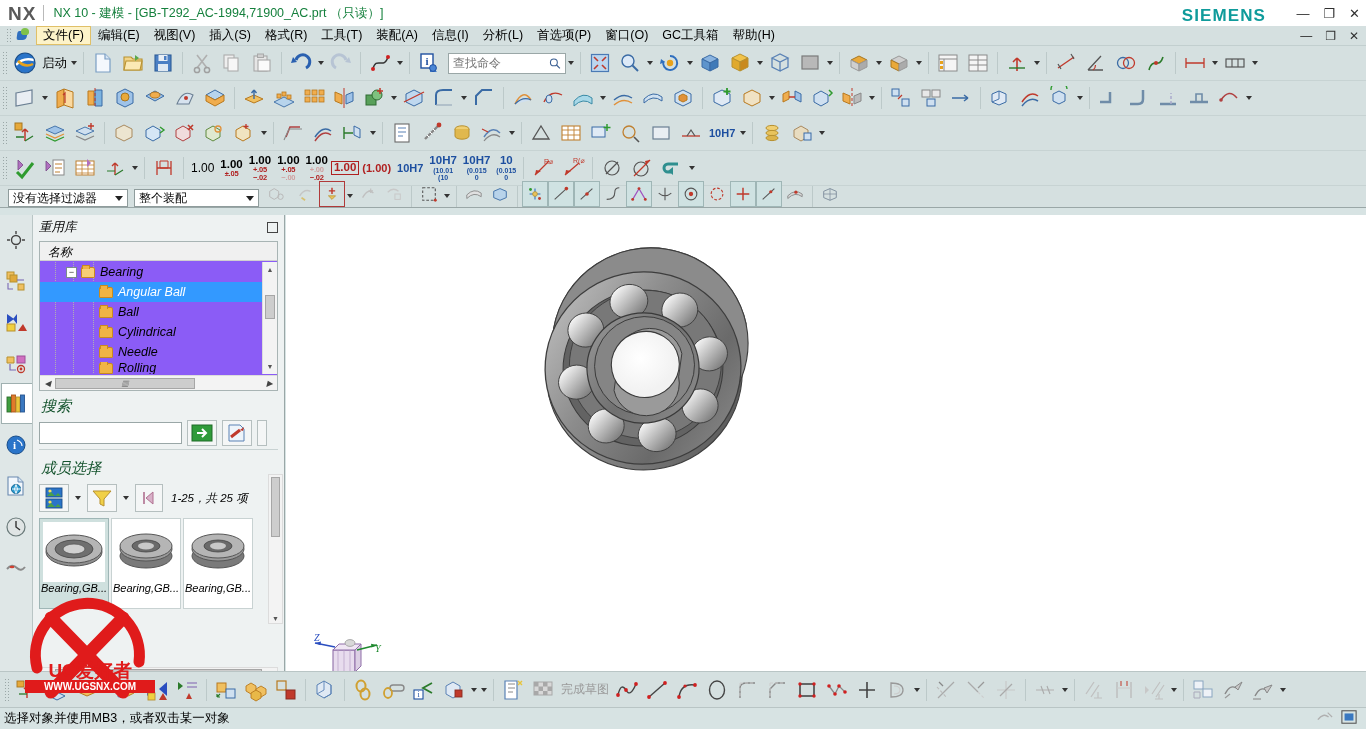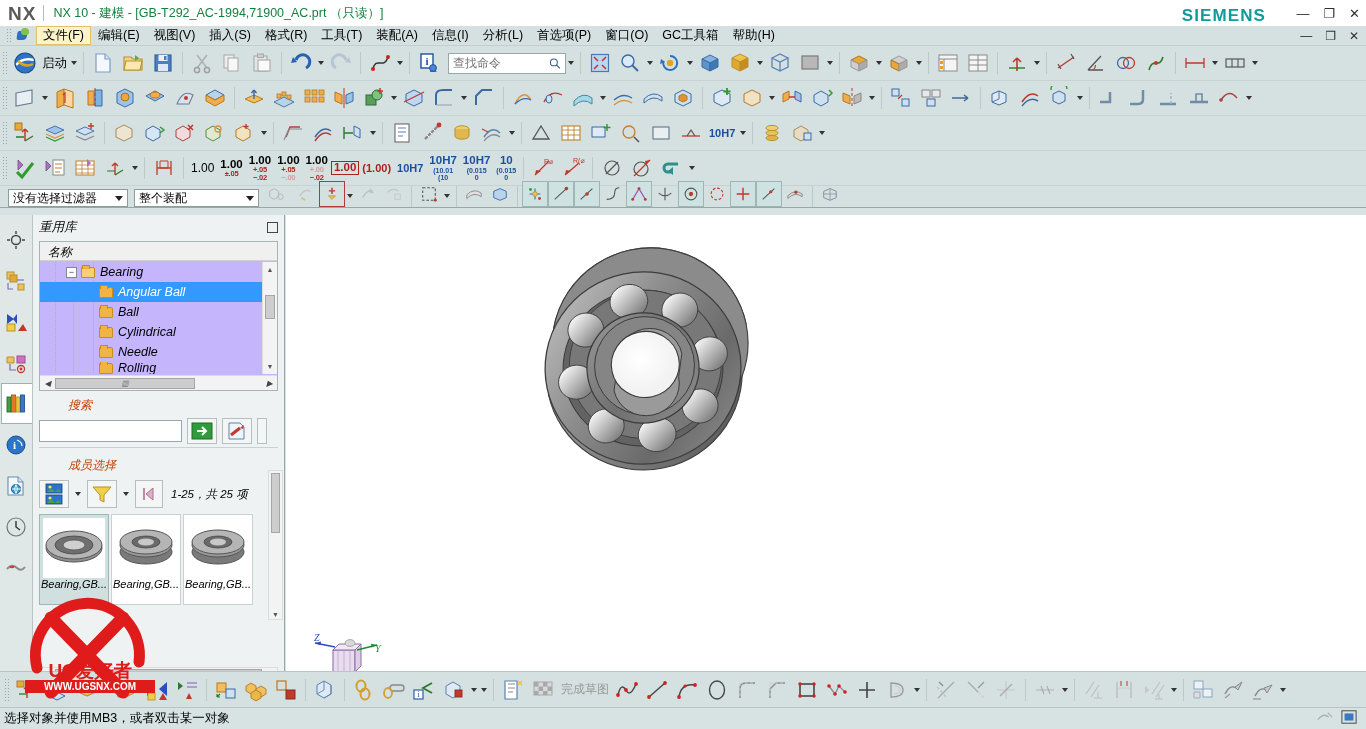--- a/index.html
+++ b/index.html
@@ -111,21 +111,21 @@
 
   
   .panel {
     position:absolute; left:33px; top:215px; width:252px; bottom:40px;
     background:#eef2f2; border-right:1px solid #9aa7a7;font-style:italic;
   }
   .panel-hd { height:24px; display:flex; align-items:center; padding:0 6px; }
   .panel-hd .t { font-size:12.5px; color:#000; }
   .panel-hd .pin { margin-left:auto; width:11px; height:11px; border:1.4px solid #444; }
 
-  .treebox { margin:2px 6px 0 6px; background:#c4b5fd; border:1px solid #a8b4b4; height:150px; position:relative; }
+  .treebox { margin:2px 6px 0 6px; background:#8b5cf6; border:1px solid #a8b4b4; height:150px; position:relative; }
   .tree-hdr { height:19px; background:#f0f0f0; border-bottom:1px solid #d0d0d0; font-size:12px; padding:2px 0 0 8px; color:#000;}
   .tree-rows { position:absolute; top:20px; left:0; right:0; bottom:16px; overflow:hidden; }
   .trow { height:20px; display:flex; align-items:center; font-size:12.5px; color:#000; position:relative; }
   .trow .ind { flex:none; }
   .fold {
     width:14px; height:11px; margin-right:5px; flex:none; position:relative;
     background:#f0b445; border:1px solid #c98a1e; border-radius:1px 2px 1px 1px;
   }
   .fold:before { content:""; position:absolute; left:0; top:-3px; width:6px; height:3px; background:#f0b445; border:1px solid #c98a1e; border-bottom:0; border-radius:1px 1px 0 0;}
   .fold.open { background:#f7cf76; }
@@ -133,21 +133,21 @@
   .trow.selected { background:#3399ff; color:#fff; }
   .dots { position:absolute; top:0; bottom:0; width:1px; background-image:linear-gradient(#b0b0b0 1px, transparent 1px); background-size:1px 2px; }
 
   .vscroll { position:absolute; right:0; top:20px; bottom:16px; width:15px; background:#f3f3f3; border-left:1px solid #dcdcdc; }
   .vscroll .up, .vscroll .dn { height:15px; display:flex; align-items:center; justify-content:center; font-size:7px; color:#555;}
   .vscroll .thumb { position:absolute; left:2px; right:2px; top:33px; height:24px; background:#cdcdcd; border:1px solid #a6a6a6;}
   .hscroll { position:absolute; left:0; right:0; bottom:0; height:15px; background:#f3f3f3; border-top:1px solid #dcdcdc; display:flex; align-items:center;}
   .hscroll .lf, .hscroll .rt { width:15px; text-align:center; font-size:8px; color:#444;}
   .hscroll .thumb { height:11px; background:#cdcdcd; border:1px solid #a6a6a6; flex:none; display:flex; align-items:center; justify-content:center; color:#777; font-size:8px;}
 
-  .sect-title { font-size:12px; color:#c2410c; padding:6px 0 4px 8px;margin-left:27px; }
+  .sect-title { font-size:15px; color:#14532d; padding:6px 0 4px 8px; }
   .sep-line { height:1px; background:#c8d2d2; margin:3px 6px; }
 
   .searchrow { display:flex; align-items:center; padding:0 6px; gap:5px; }
   .txtin { height:22px; background:#fff; border:1px solid #9aa7a7; flex:none; }
   .sqbtn { width:30px; height:26px; border:1px solid #b5bfbf; background:#f4f6f6; display:flex; align-items:center; justify-content:center; flex:none;}
 
   .memrow { display:flex; align-items:center; padding:2px 6px; gap:4px; }
   .cntlbl { font-size:11.5px; color:#000; white-space:nowrap; margin-left:4px;}
 
   .thumbs { margin:4px 6px 0 6px; display:flex; gap:2px; position:relative;}

